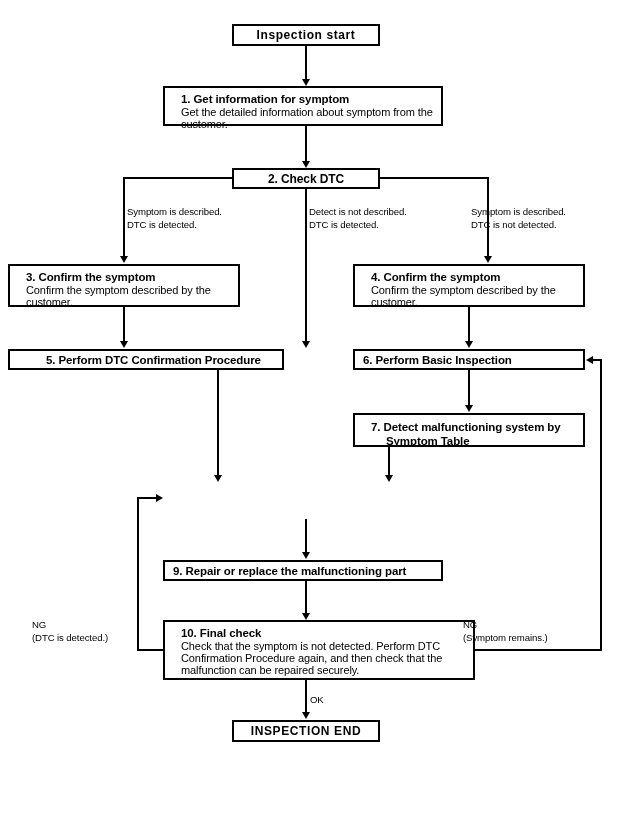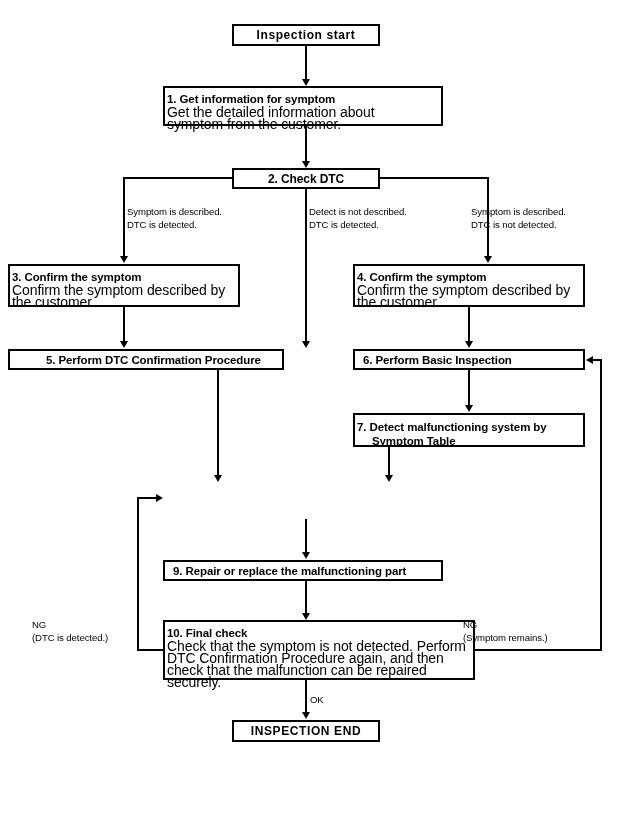--- a/index.html
+++ b/index.html
@@ -25,37 +25,37 @@
     background: #ffffff;
     z-index: 3;
   }
   .node .title {
     font-weight: bold;
     font-size: 11.5px;
     line-height: 14px;
     letter-spacing: -0.1px;
   }
   .node .body {
-    font-size: 14px;
+    font-size: 11px;
     line-height: 12px;
     font-weight: normal;
     letter-spacing: -0.1px;
   }
   .node.centered {
     display: flex;
     align-items: center;
     justify-content: center;
     text-align: left;
   }
   .node.centered .title {
     font-size: 12px;
     letter-spacing: 0.6px;
   }
   .node.left {
-    padding: 4px 7px 4px 2px;
+    padding: 4px 7px 4px 16px;
     text-align: left;
   }
   .node.titleonly {
     display: flex;
     align-items: center;
     padding: 0 8px;
   }
   .node.hang .title {
     padding-left: 15px;
     text-indent: -15px;

